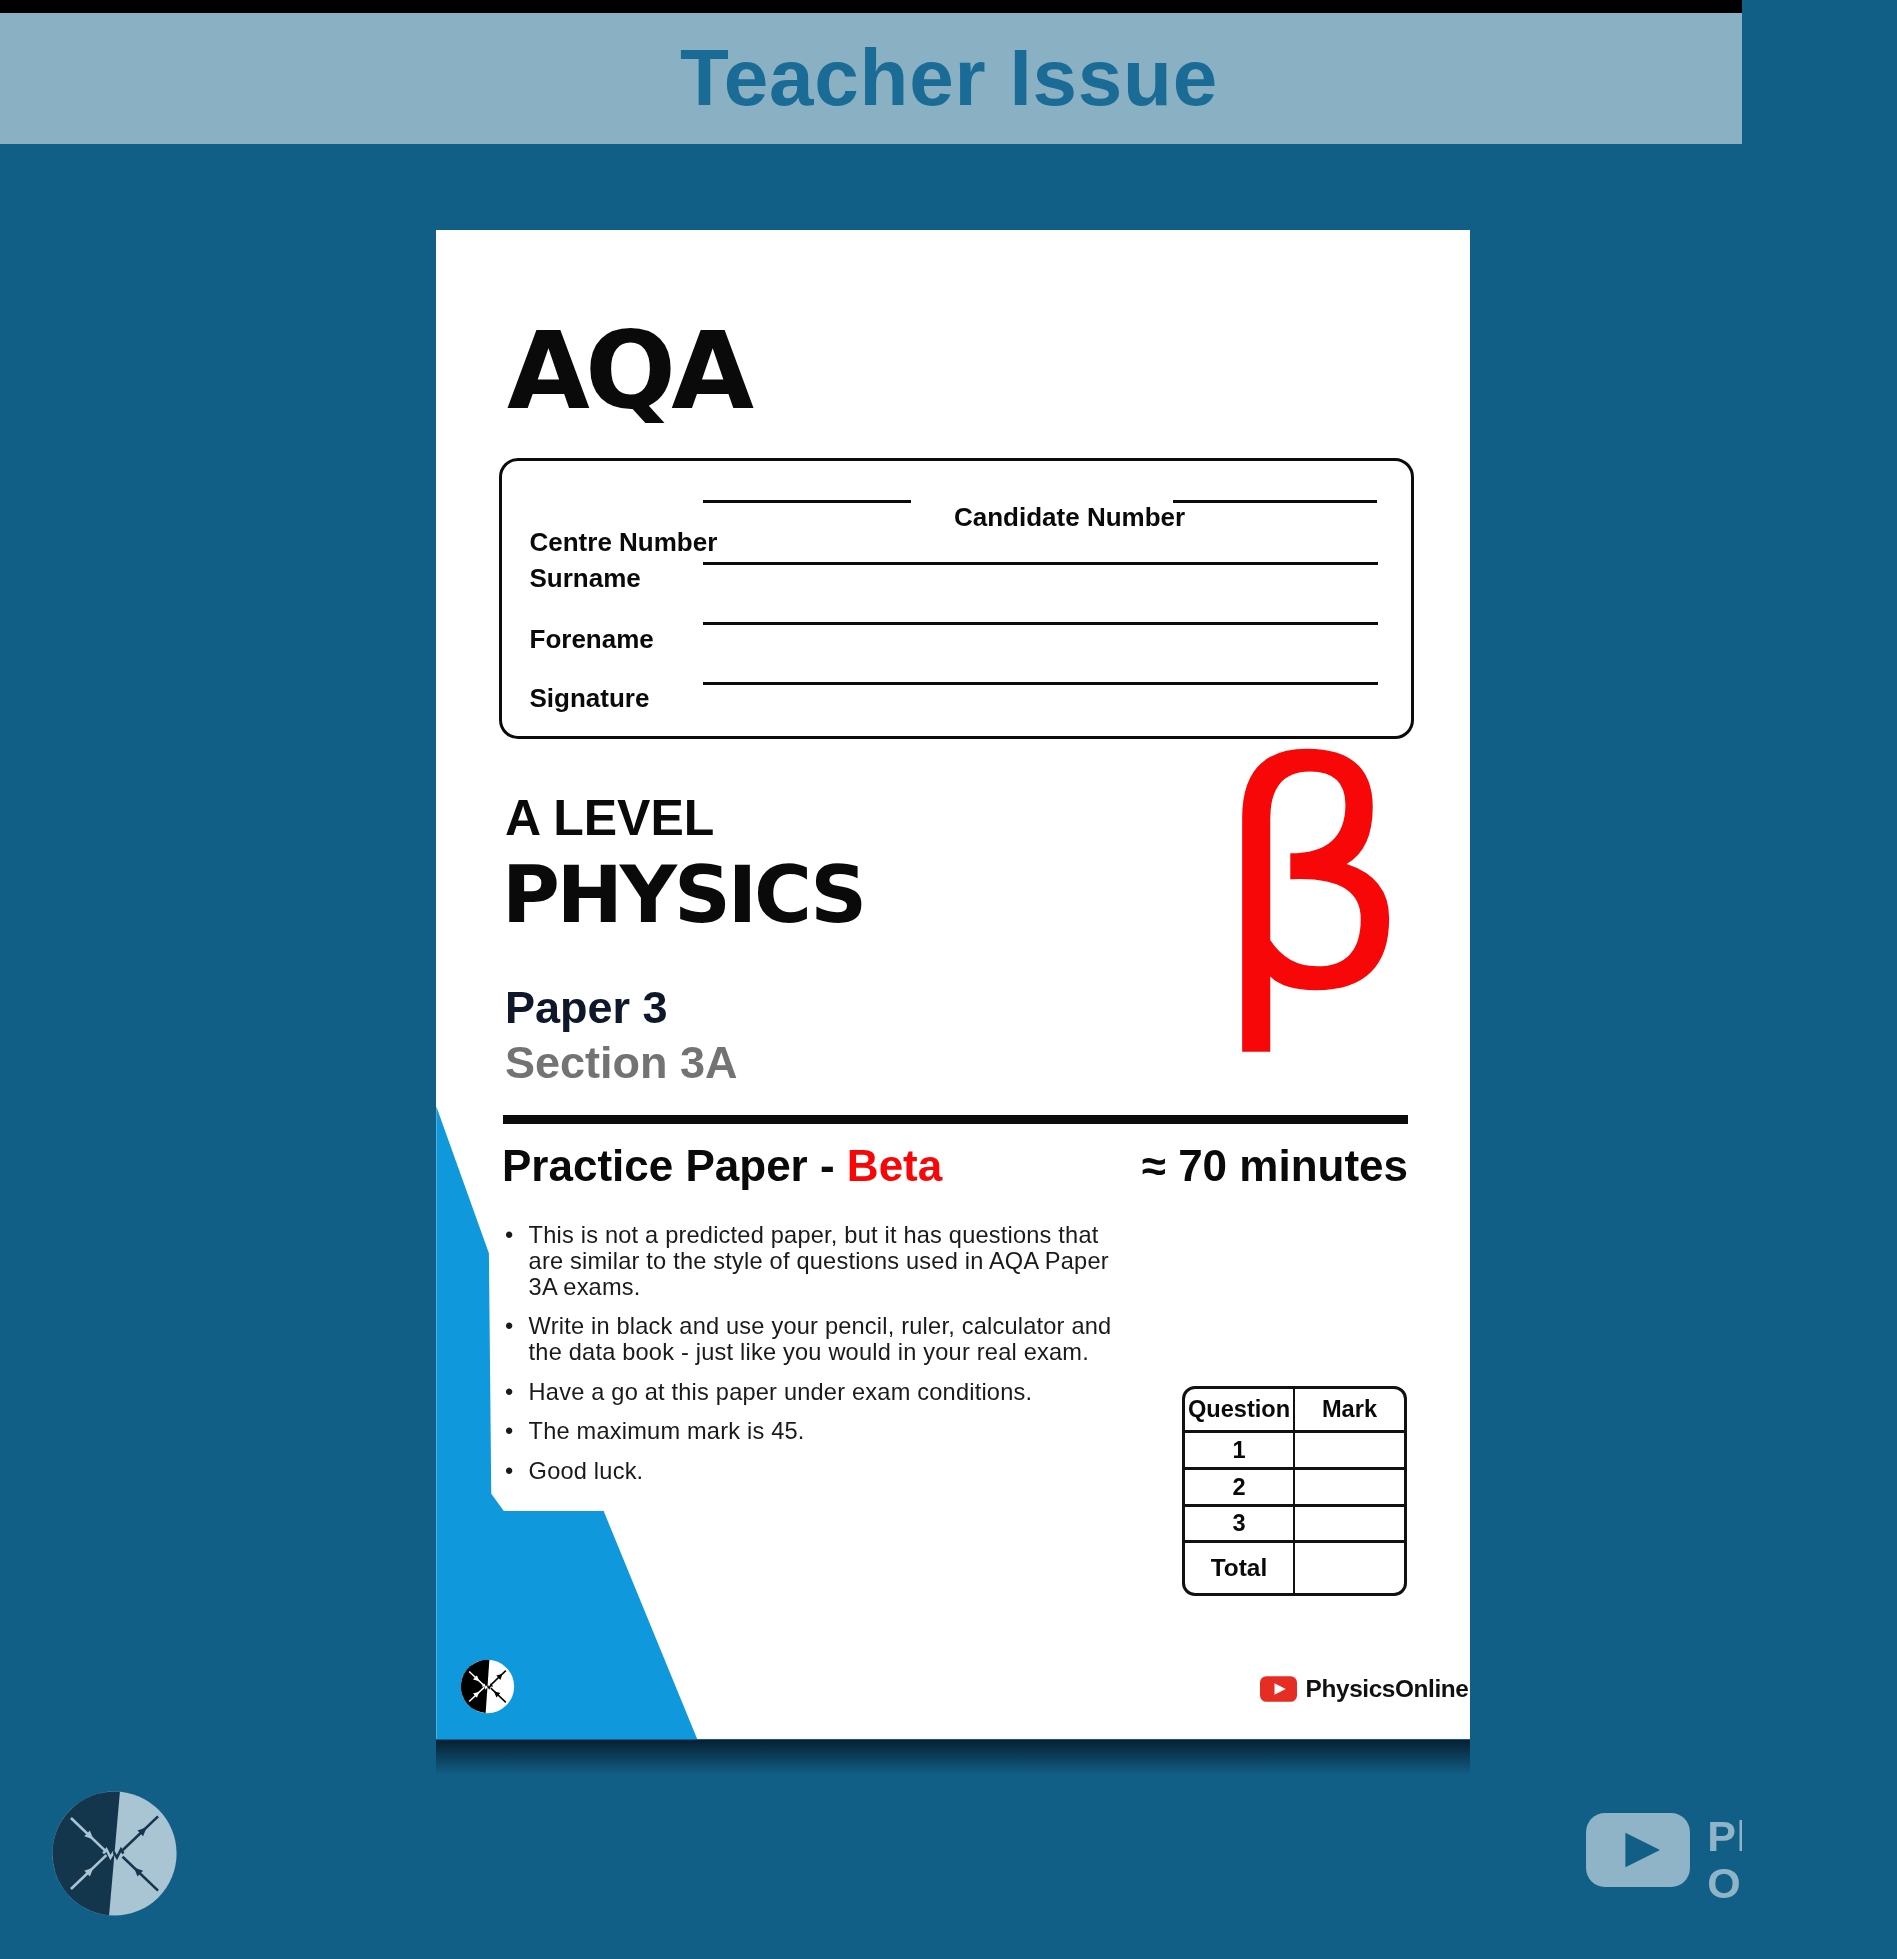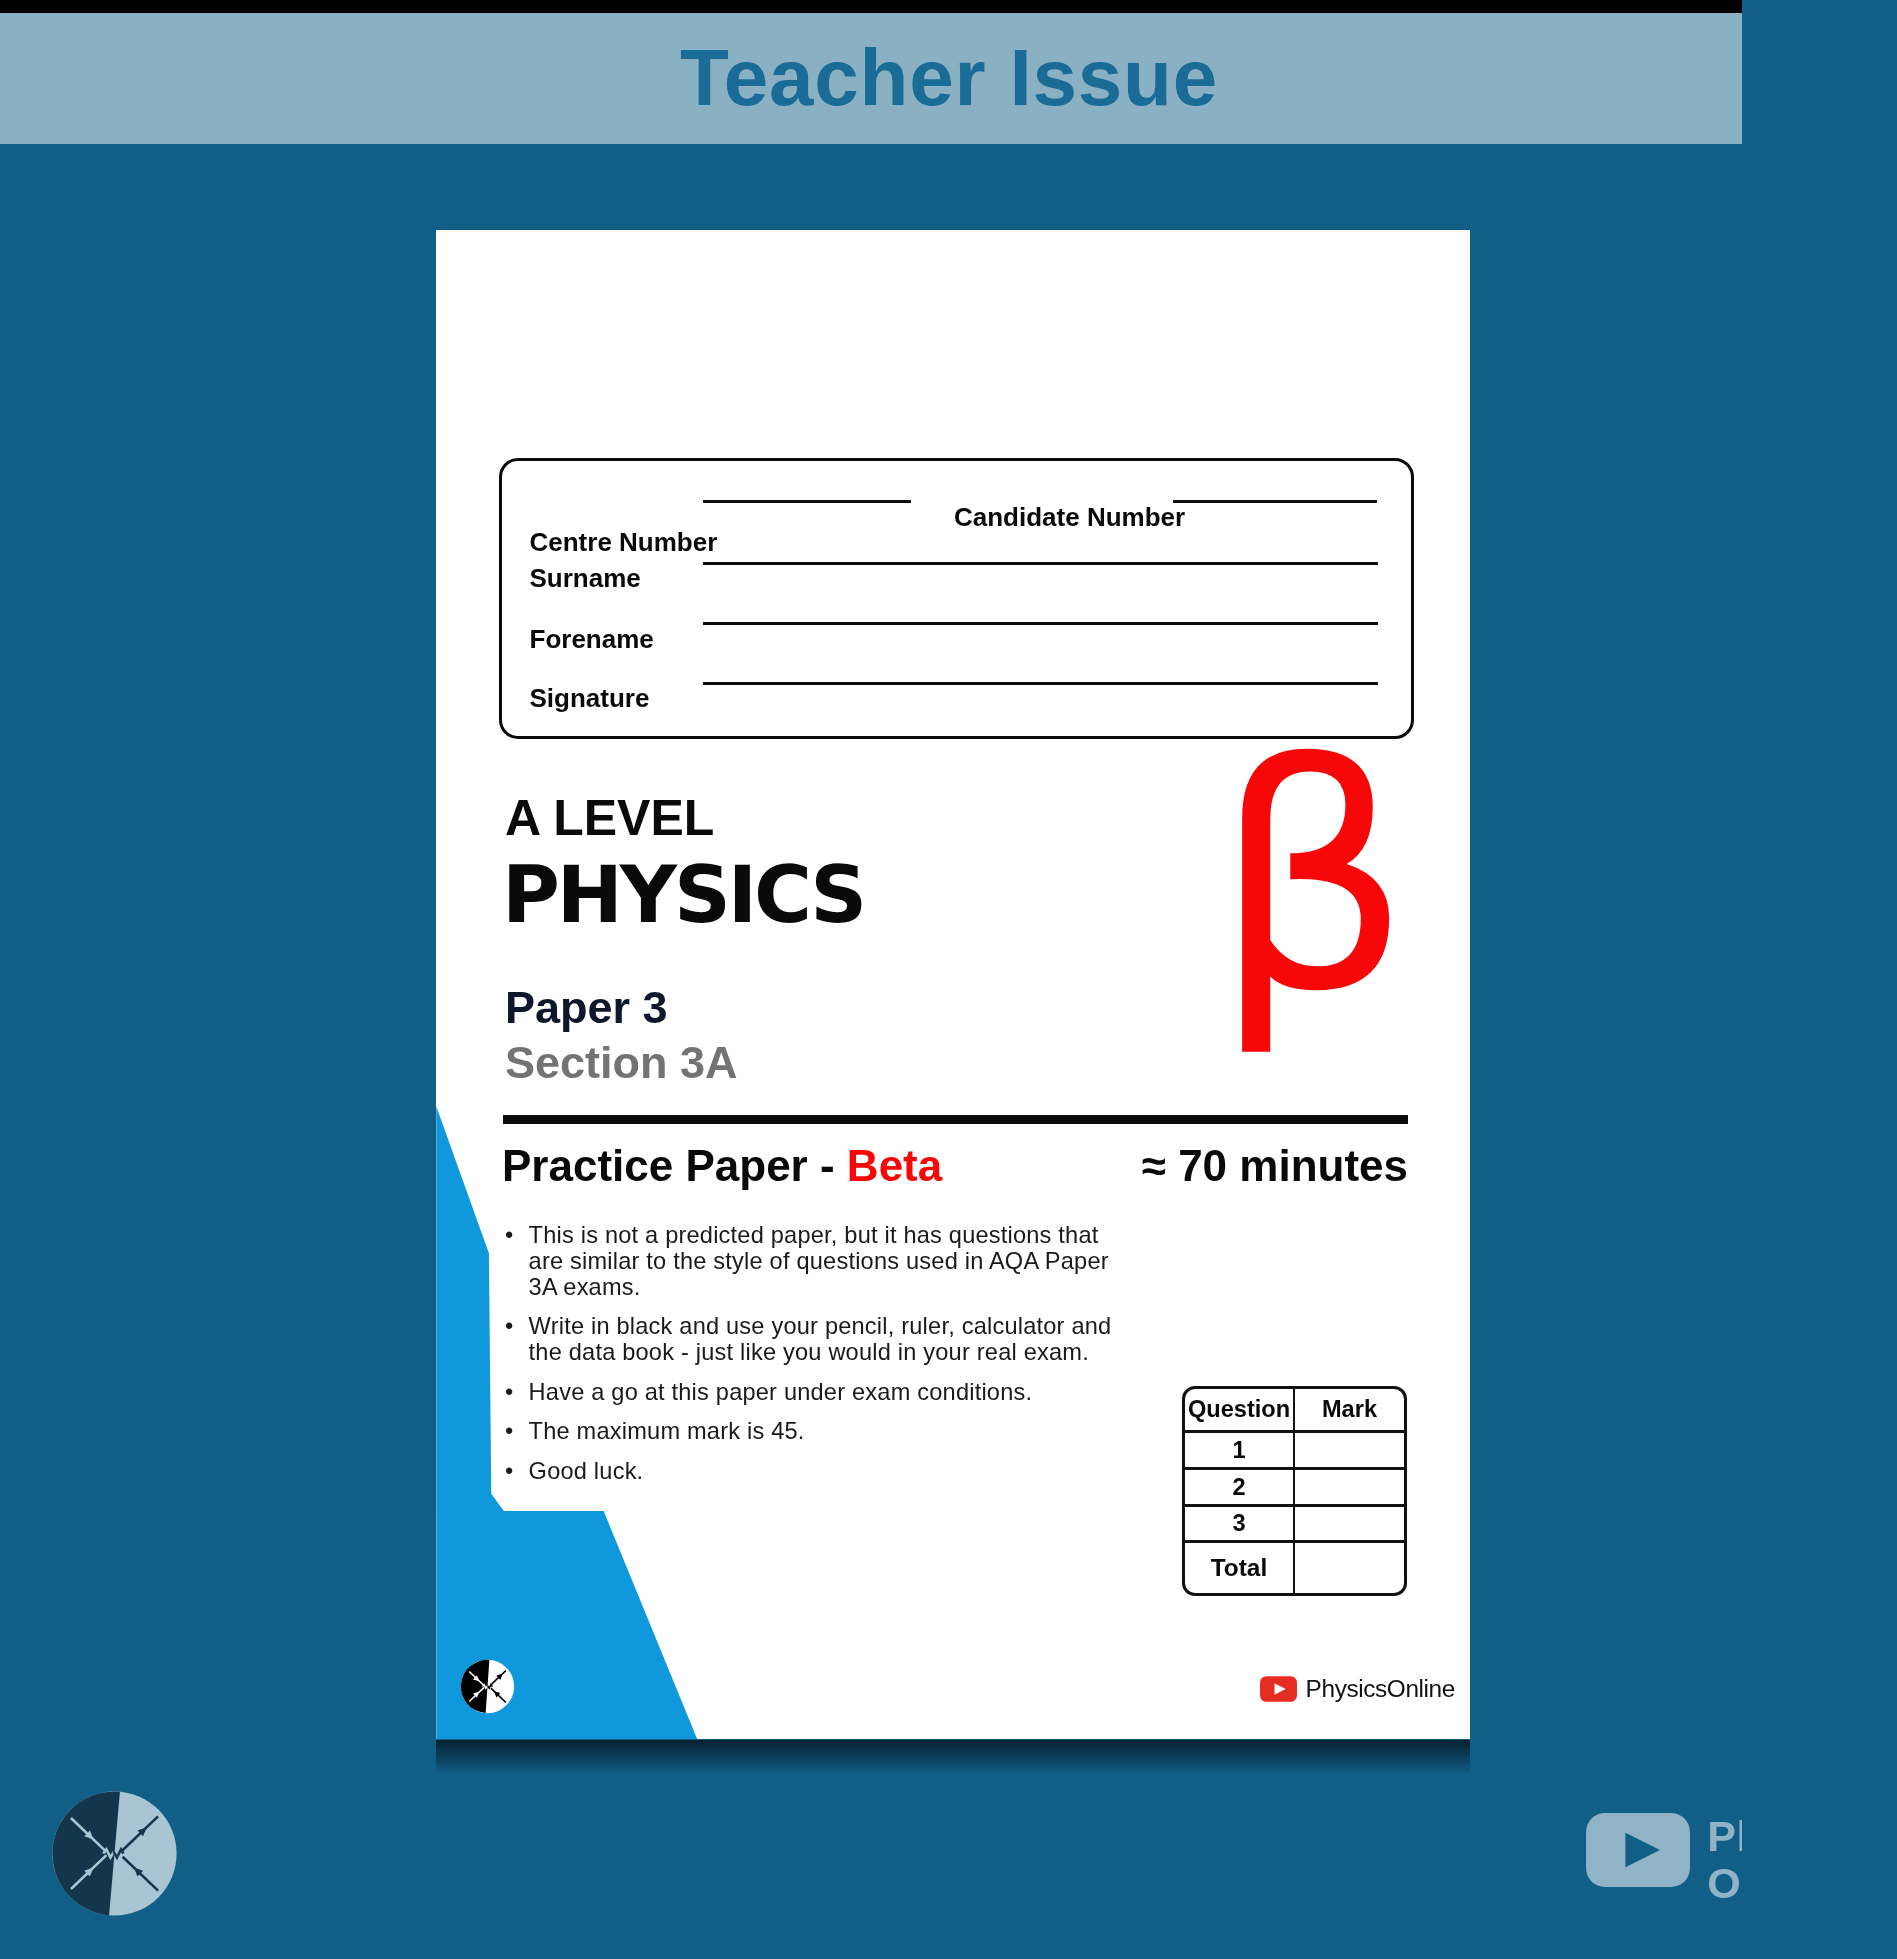--- a/index.html
+++ b/index.html
@@ -94,21 +94,21 @@
   .mt-rowline{border-top:3.1px solid #111;}
   .mt-header{font-size:23.6px;}
   .mt-num{font-size:23.6px;}
   .mt-total{font-size:24.4px;}
   
   .mini-logo{position:absolute;left:23.6px;top:1429px;width:55px;height:55px;}
   .badge{
     position:absolute;left:824px;top:1445px;display:flex;align-items:center;
   }
   .badge-icon{width:37px;height:26px;margin-right:8.6px;}
-  .badge-label{font-size:24.4px;font-weight:400;color:#111;letter-spacing:-0.4px;}
+  .badge-label{font-size:24.4px;font-weight:700;color:#111;letter-spacing:-0.4px;}
   
   .big-logo{position:absolute;left:50px;top:1789px;width:129px;height:129px;}
   .footer-brand{position:absolute;left:1586px;top:1813px;display:flex;align-items:flex-start;}
   .footer-yt{width:104px;height:74px;margin-right:17.3px;}
   .footer-text{
     font-size:43px;font-weight:700;color:#8FB3C7;line-height:1.09;letter-spacing:0.4px;
   }
 </style>
 </head>
 <body>
@@ -120,20 +120,21 @@
   <div class="banner">
     <div class="banner-title">Teacher Issue</div>
   </div>
 
   <div class="paper">
 
     <svg class="wedge-svg" viewBox="0 0 1315 1920" xmlns="http://www.w3.org/2000/svg">
       <polygon points="0,1115 67,1302 70,1608 86,1630 213,1630 332,1920 0,1920" fill="#0F99DC"></polygon>
     </svg>
 
+    <div class="aqa">AQA</div>
 
     <div class="cand-box">
       <span class="cand-label lbl-centre">Centre Number</span>
       <span class="cand-line line-centre"></span>
       <span class="cand-label lbl-candidate">Candidate Number</span>
       <span class="cand-line line-candidate"></span>
       <span class="cand-label lbl-surname">Surname</span>
       <span class="cand-line line-surname"></span>
       <span class="cand-label lbl-forename">Forename</span>
       <span class="cand-line line-forename"></span>

